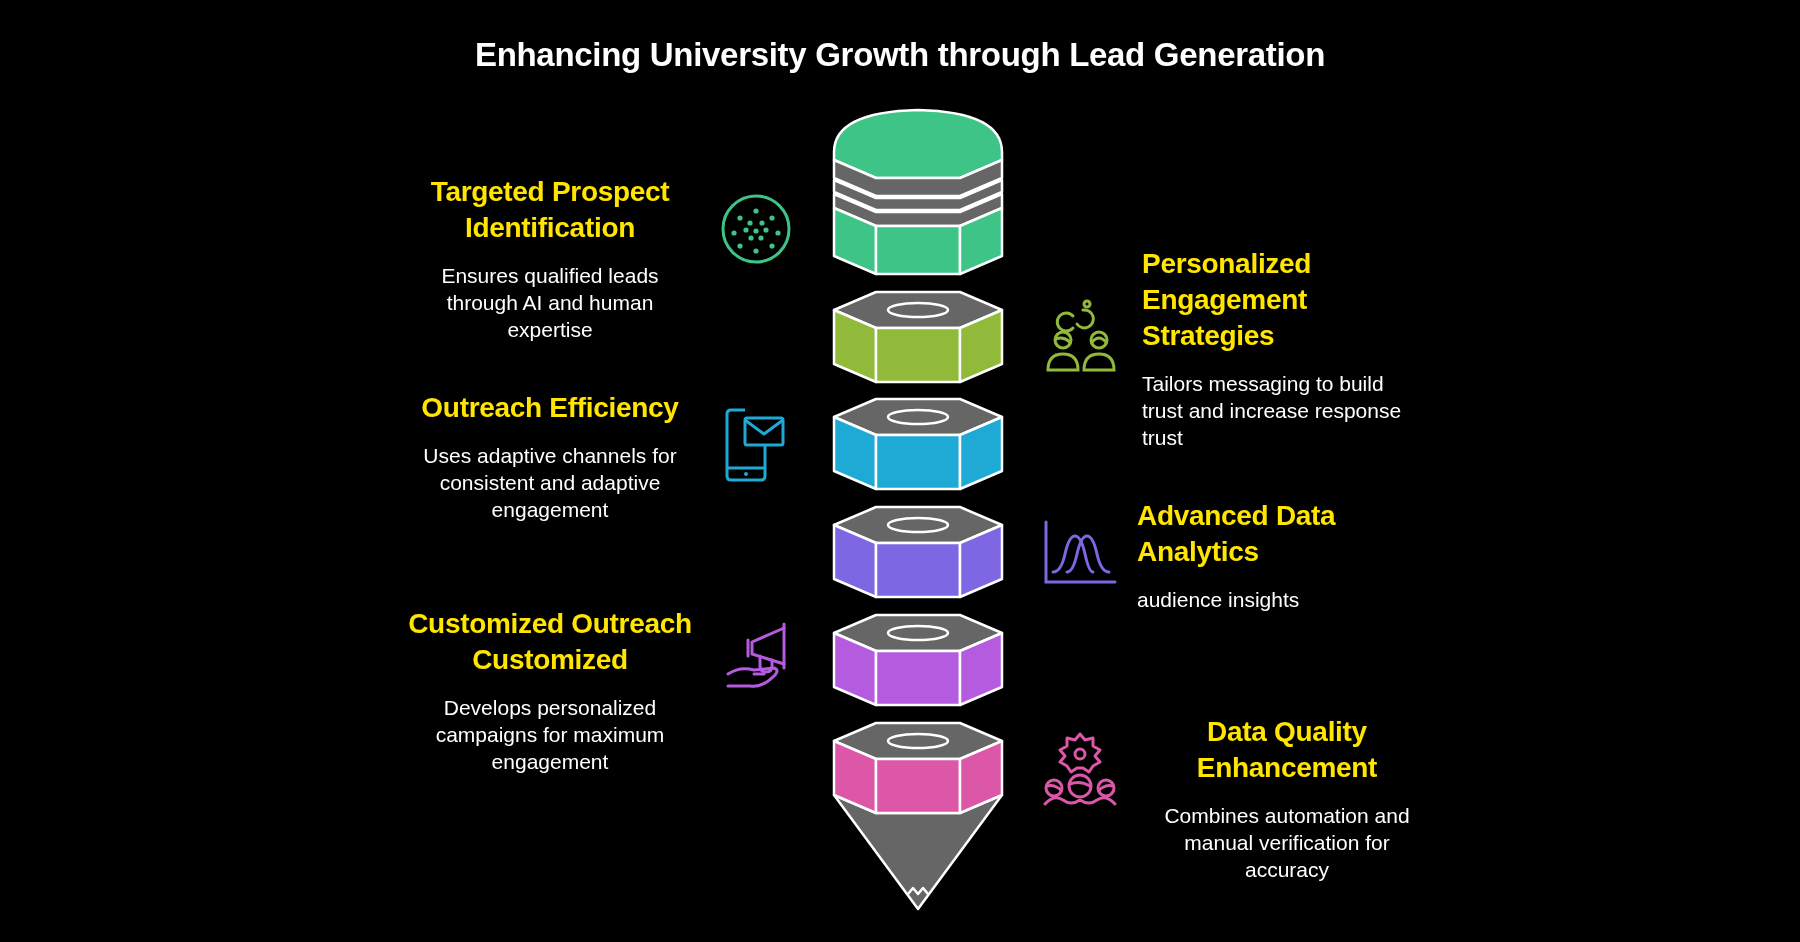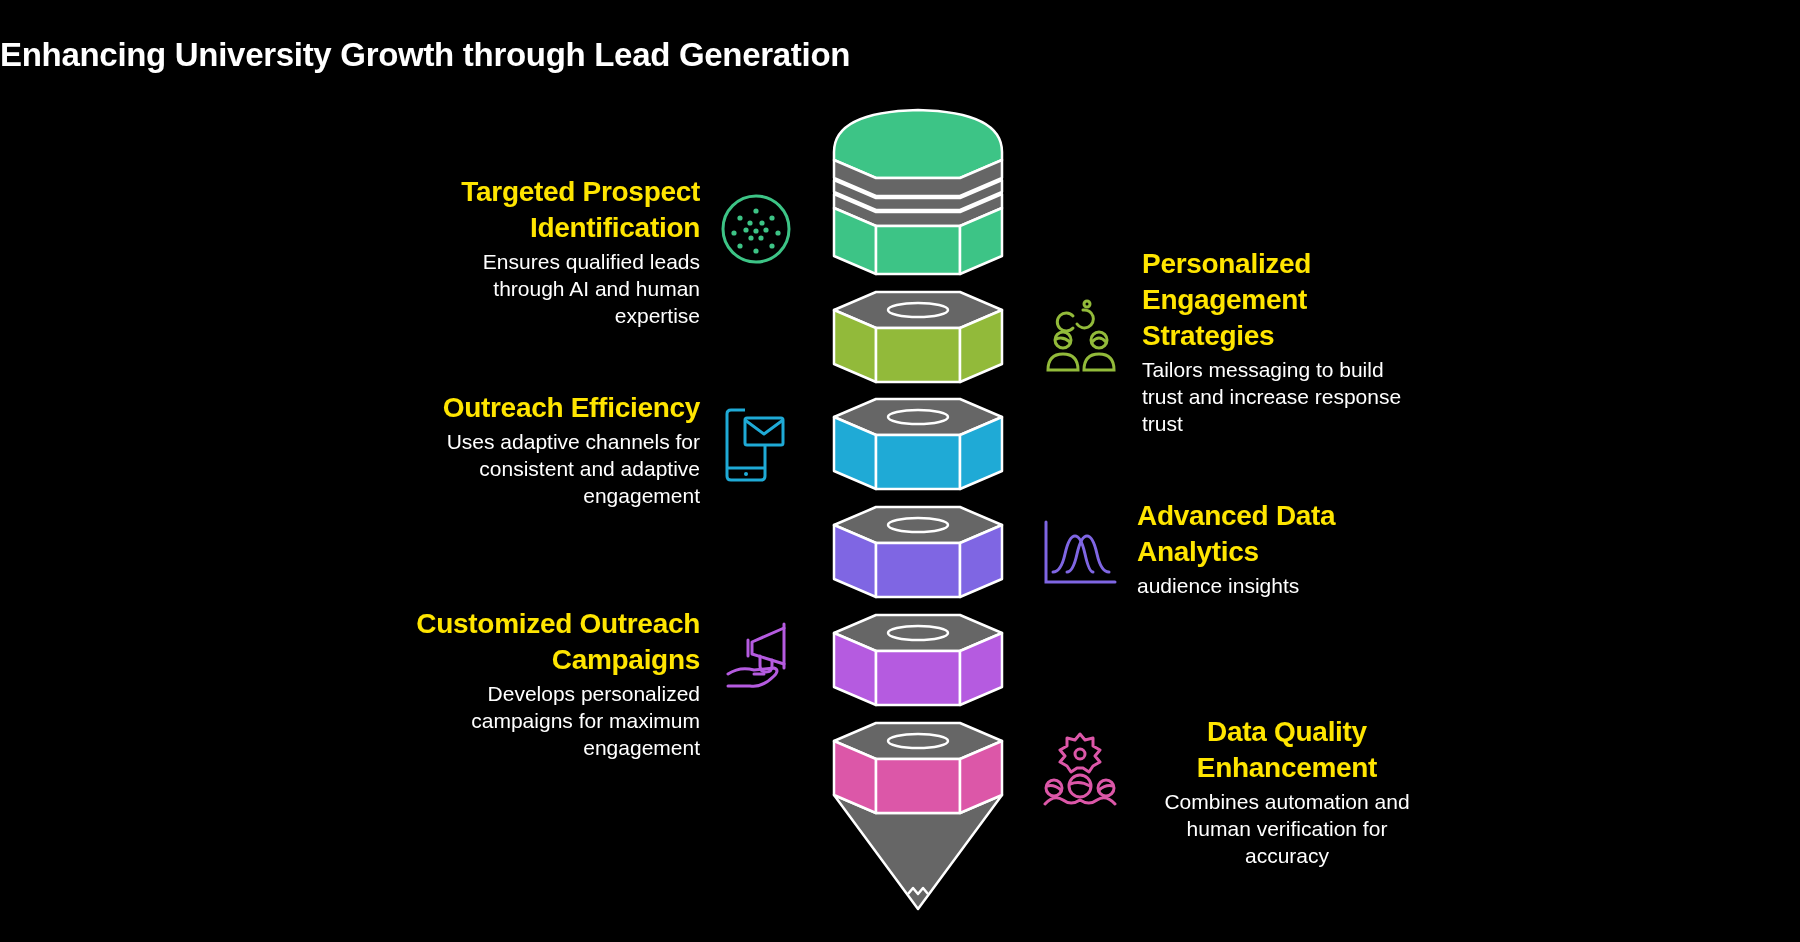--- a/index.html
+++ b/index.html
@@ -3,33 +3,33 @@
 <meta charset="utf-8">
 <style>
   html, body { margin: 0; padding: 0; }
   body {
     width: 1800px; height: 942px; background: #000;
     position: relative; overflow: hidden;
     font-family: "Liberation Sans", "DejaVu Sans", sans-serif;
   }
   .title {
     position: absolute; left: 0; right: 0; top: 36px;
-    color: #fff; font-weight: bold;
+    text-align: center; color: #fff; font-weight: bold;
     font-size: 33px; letter-spacing: -0.3px;
   }
   .stack { position: absolute; left: 0; top: 0; }
   .block { position: absolute; width: 300px; }
-  .block.left { text-align: right; }
+  .block.left { text-align: center; }
   .block.right { text-align: left; }
   .block .head {
     color: #FFE500; font-weight: bold; font-size: 28px; line-height: 36px;
     letter-spacing: -0.3px;
   }
   .block .desc {
-    color: #ffffff; font-size: 21px; line-height: 27px; margin-top: 2px;
+    color: #ffffff; font-size: 21px; line-height: 27px; margin-top: 16px;
   }
   .icon { position: absolute; }
 </style>
 </head>
 <body>
 
 <div class="title">Enhancing University Growth through Lead Generation</div>
 
 <svg class="stack" width="1800" height="942" viewBox="0 0 1800 942">
   <g stroke="#fff" stroke-width="2.5" stroke-linejoin="round">
@@ -179,21 +179,21 @@
   <g fill="none" stroke="#7F66E3" stroke-width="3" stroke-linecap="round">
     <path d="M3 2 L3 62 L72 62"></path>
     <path d="M10 52 Q18 52 22 34 Q26 16 32 16 Q38 16 42 34 Q46 52 50 52"></path>
     <path d="M24 52 Q30 52 34 34 Q38 16 44 16 Q50 16 54 34 Q58 52 66 52"></path>
   </g>
 </svg>
 
 <div class="block left" style="left:400px; top:606px;">
   <div class="head">
     <div>Customized Outreach</div>
-    <div>Campaigns</div>
+    <div>Customized</div>
   </div>
   <div class="desc">
     <div>Develops personalized</div>
     <div>campaigns for maximum</div>
     <div>engagement</div>
   </div>
 </div>
 <svg class="icon" style="left:724px; top:620px;" width="66" height="72" viewBox="0 0 66 72">
   <g fill="none" stroke="#B55BE0" stroke-width="3" stroke-linecap="round" stroke-linejoin="round">
     <path d="M60 4 L60 48"></path>
@@ -205,21 +205,21 @@
   </g>
 </svg>
 
 <div class="block right" style="left:1137px; top:714px;text-align:center;">
   <div class="head">
     <div>Data Quality</div>
     <div>Enhancement</div>
   </div>
   <div class="desc">
     <div>Combines automation and</div>
-    <div>human verification for</div>
+    <div>manual verification for</div>
     <div>accuracy</div>
   </div>
 </div>
 <svg class="icon" style="left:1043px; top:730px;" width="74" height="76" viewBox="0 0 74 76">
   <g fill="none" stroke="#DC57A8" stroke-width="3" stroke-linecap="round" stroke-linejoin="round">
     <path d="M37 4 L42 10 L50 8 L50 16 L57 20 L52 26 L57 32 L50 36 L46 42 L40 38 L34 38 L28 42 L24 36 L17 32 L22 26 L17 20 L24 16 L24 8 L32 10 Z"></path>
     <circle cx="37" cy="24" r="5"></circle>
     <circle cx="37" cy="56" r="11"></circle>
       <path d="M27 54 Q37 50 47 56"></path>
     <circle cx="11" cy="58" r="8"></circle>

